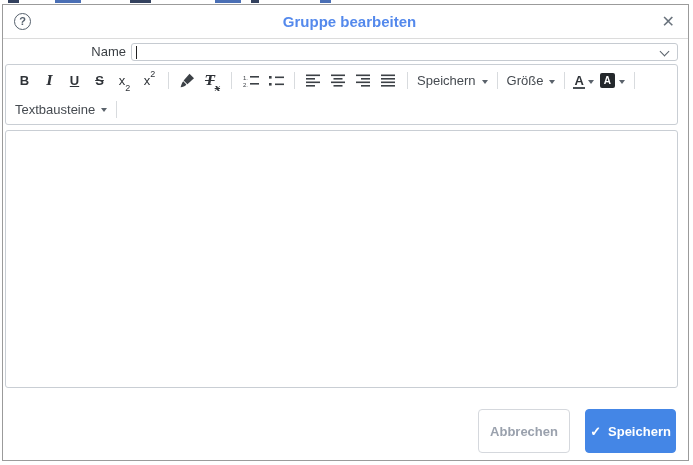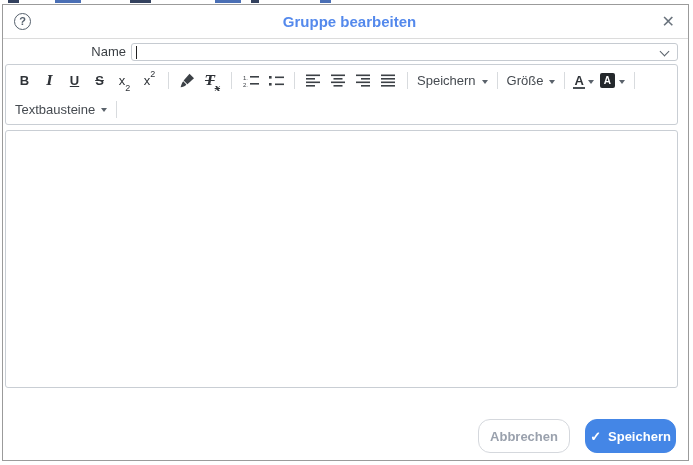--- a/index.html
+++ b/index.html
@@ -92,21 +92,21 @@
     font-size:10px;font-weight:700;display:inline-flex;align-items:center;justify-content:center;
     margin-right:4px;
   }
   .content{
     border:1px solid #c9ced4;border-radius:3px;margin-top:5px;height:258px;
     background:#fff;cursor:text;font-size:13px;color:#333;padding:4px;box-sizing:border-box;
   }
 
   .footer{position:absolute;right:12px;bottom:7px;display:flex;gap:15px;}
   .btn{
-    height:34px;border-radius:12px;font-size:13px;font-weight:700;
+    height:44px;border-radius:4px;font-size:13px;font-weight:700;
     font-family:"Liberation Sans",sans-serif;cursor:pointer;
     display:inline-flex;align-items:center;justify-content:center;margin-top:21px;
   }
   .btn-cancel{
     width:92px;background:#fff;border:1px solid #d5d8dd;color:#9aa1ad;
   }
   .btn-save{
     width:91px;background:#4486e6;border:1px solid #4486e6;color:#fff;gap:7px;
   }
   .check{font-size:13px;font-weight:700;}

